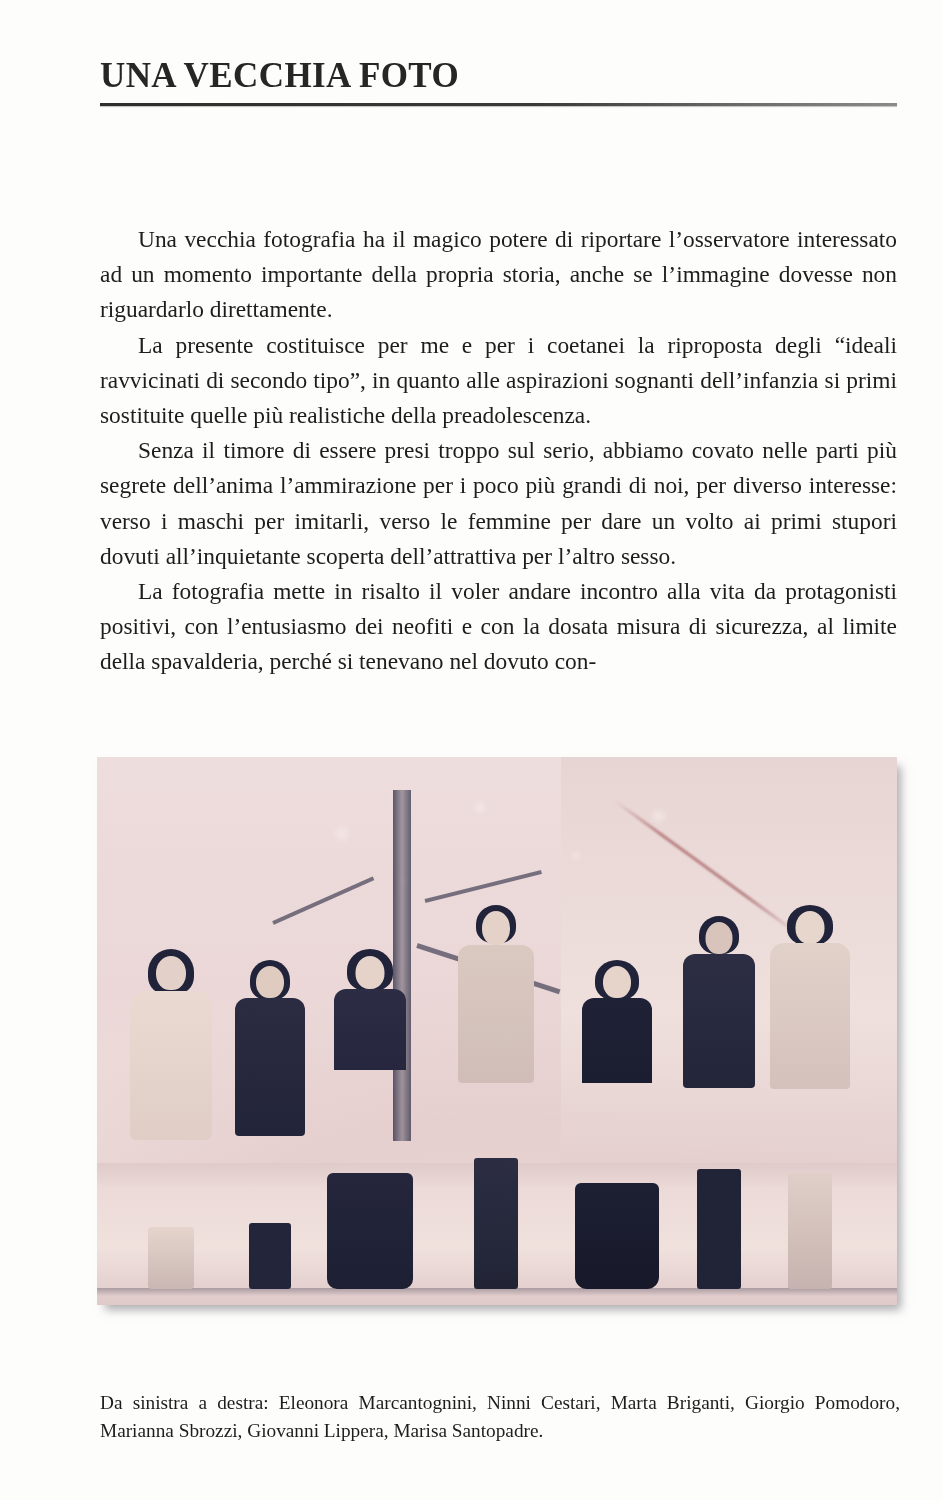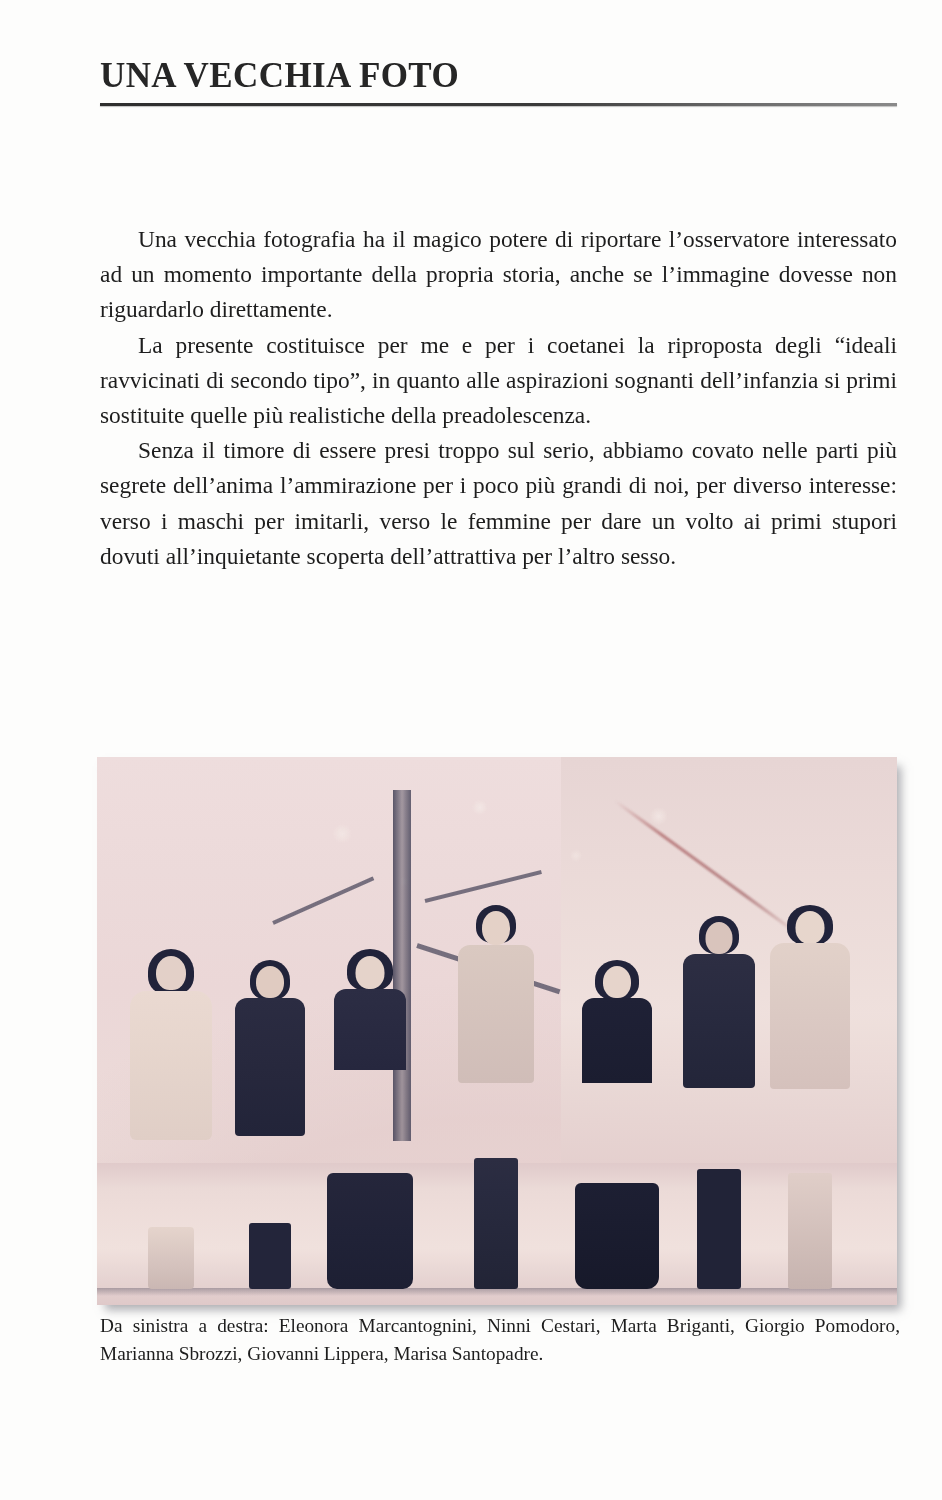--- a/index.html
+++ b/index.html
@@ -169,21 +169,21 @@
     border-radius: 50% 50% 40% 40%;
     background: #20233e;
   }
   .fig-body { position: absolute; left: 50%; transform: translateX(-50%); }
   .fig-legs { position: absolute; left: 50%; transform: translateX(-50%); }
 
   
   .caption {
     position: absolute;
     left: 100px;
-    top: 1312px;
+    top: 1389px;
     width: 800px;
     font-size: 19.3px;
     line-height: 28px;
     text-align: justify;
     color: #1d1d1d;
   }
 </style>
 </head>
 <body>
 
@@ -191,20 +191,21 @@
 
   <div class="title-block">
     <h1 class="page-title">UNA VECCHIA FOTO</h1>
     <div class="title-rule"></div>
   </div>
 
   <div class="body-text">
     <p class="para">Una vecchia fotografia ha il magico potere di riportare l’osservatore interessato ad un momento importante della propria storia, anche se l’immagine dovesse non riguardarlo direttamente.</p>
     <p class="para">La presente costituisce per me e per i coetanei la riproposta degli “ideali ravvicinati di secondo tipo”, in quanto alle aspirazioni sognanti dell’infanzia si primi sostituite quelle più realistiche della preadolescenza.</p>
     <p class="para">Senza il timore di essere presi troppo sul serio, abbiamo covato nelle parti più segrete dell’anima l’ammirazione per i poco più grandi di noi, per diverso interesse: verso i maschi per imitarli, verso le femmine per dare un volto ai primi stupori dovuti all’inquietante scoperta dell’attrattiva per l’altro sesso.</p>
+    <p class="para">La fotografia mette in risalto il voler andare incontro alla vita da protagonisti positivi, con l’entusiasmo dei neofiti e con la dosata misura di sicurezza, al limite della spavalderia, perché si tenevano nel dovuto con-</p>
   </div>
 
   <div class="photo-frame">
     <div class="photo-canvas">
       <div class="wall"></div>
       <div class="foliage"></div>
       <div class="foliage-2"></div>
       <div class="trunk"></div>
       <div class="branch" style="left:40%; top:34%; width:150px; height:5px; transform:rotate(18deg);"></div>
       <div class="branch" style="left:41%; top:26%; width:120px; height:4px; transform:rotate(-14deg);"></div>

